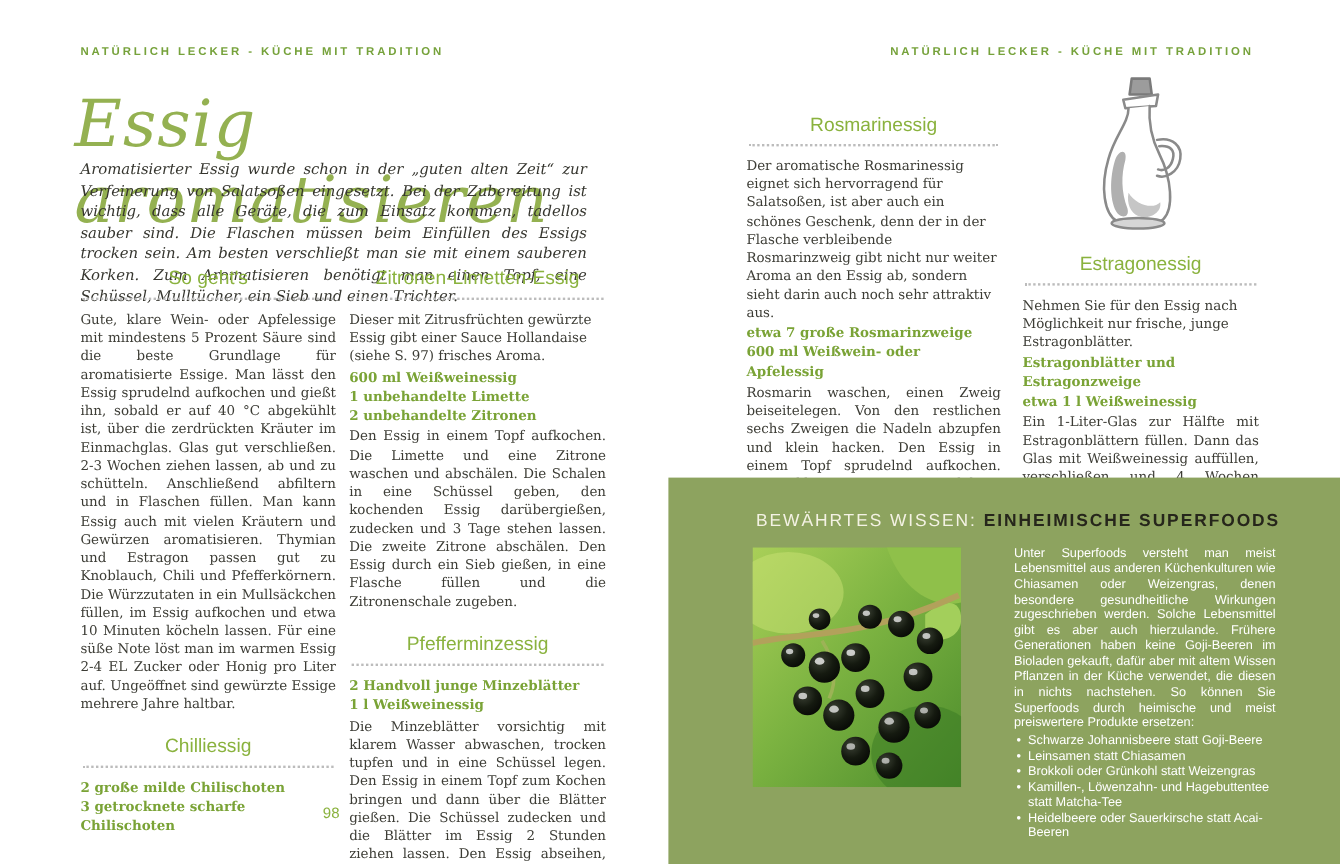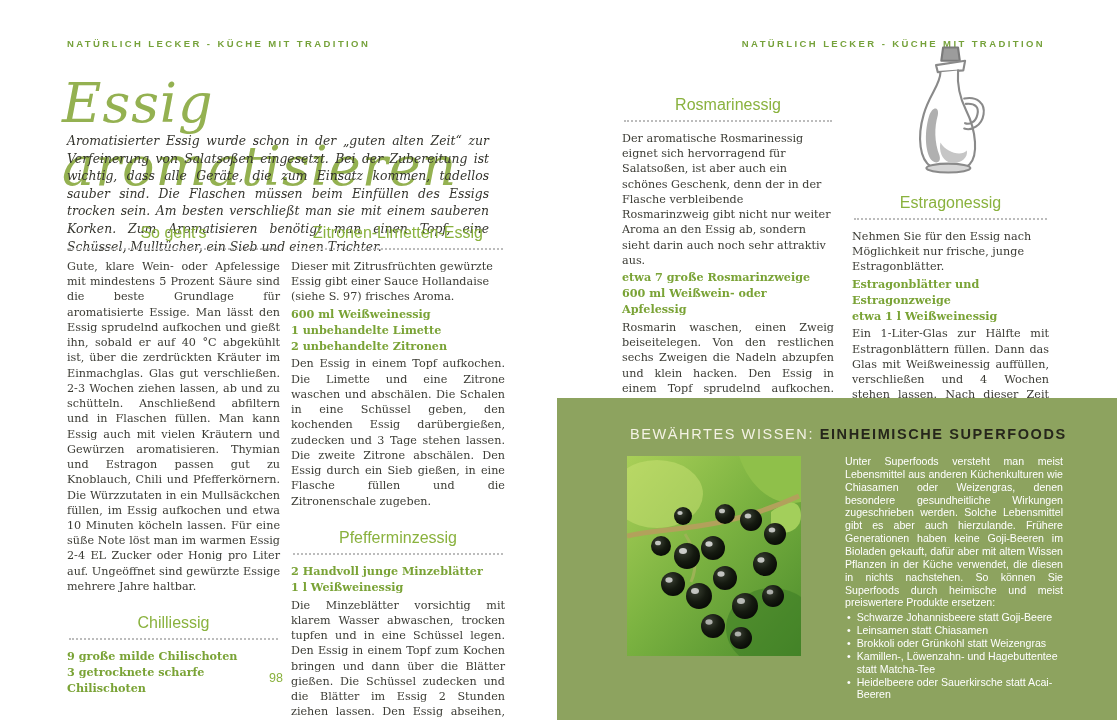--- a/index.html
+++ b/index.html
@@ -31,21 +31,21 @@
   .intro{
     position:absolute;left:67px;top:132px;width:422px;
     font-style:italic;font-size:12.4px;line-height:1.42;text-align:justify;
     color:#35352e;
   }
   
   .col{position:absolute;}
   .col-1{left:67px;top:224px;width:213px;}
   .col-2{left:291px;top:224px;width:214px;}
   .col-3{left:622px;top:96px;width:212px;}
-  .col-4{left:852px;top:44px;width:197px;}
+  .col-4{left:852px;top:62px;width:197px;}
   .section + .section{margin-top:20px;}
   .sec-head{
     font-family:"Liberation Sans",sans-serif;font-size:16px;font-weight:normal;
     color:var(--accent-green);text-align:center;padding-bottom:6px;margin:0 2px 9px 2px;
     border-bottom:2px dotted #bcbcbc;
   }
   .sec-intro{font-size:11.2px;line-height:1.36;margin-bottom:2px;}
   .ingredients{margin:2px 0 2px 0;}
   .ingredients div{
     font-size:11.2px;line-height:1.42;font-weight:bold;
@@ -92,21 +92,21 @@
   <div class="intro">Aromatisierter Essig wurde schon in der „guten alten Zeit“ zur Verfeinerung von Salatsoßen eingesetzt. Bei der Zubereitung ist wichtig, dass alle Geräte, die zum Einsatz kommen, tadellos sauber sind. Die Flaschen müssen beim Einfüllen des Essigs trocken sein. Am besten verschließt man sie mit einem sauberen Korken. Zum Aromatisieren benötigt man einen Topf, eine Schüssel, Mulltücher, ein Sieb und einen Trichter.</div>
 
   <div class="col col-1">
     <div class="section">
       <h2 class="sec-head">So geht's</h2>
       <div class="sec-body">Gute, klare Wein- oder Apfelessige mit mindestens 5 Prozent Säure sind die beste Grundlage für aromatisierte Essige. Man lässt den Essig sprudelnd aufkochen und gießt ihn, sobald er auf 40 °C abgekühlt ist, über die zerdrückten Kräuter im Einmachglas. Glas gut verschließen. 2-3 Wochen ziehen lassen, ab und zu schütteln. Anschließend abfiltern und in Flaschen füllen. Man kann Essig auch mit vielen Kräutern und Gewürzen aromatisieren. Thymian und Estragon passen gut zu Knoblauch, Chili und Pfefferkörnern. Die Würzzutaten in ein Mullsäckchen füllen, im Essig aufkochen und etwa 10 Minuten köcheln lassen. Für eine süße Note löst man im warmen Essig 2-4 EL Zucker oder Honig pro Liter auf. Ungeöffnet sind gewürzte Essige mehrere Jahre haltbar.</div>
     </div>
     <div class="section">
       <h2 class="sec-head">Chilliessig</h2>
       <div class="ingredients">
-        <div>9 große milde Chilischoten</div>
+        <div>2 große milde Chilischoten</div>
         <div>3 getrocknete scharfe Chilischoten</div>
 
       </div>
 
     </div>
   </div>
 
   <div class="col col-2">
     <div class="section">
       <h2 class="sec-head">Zitronen-Limetten-Essig</h2>

